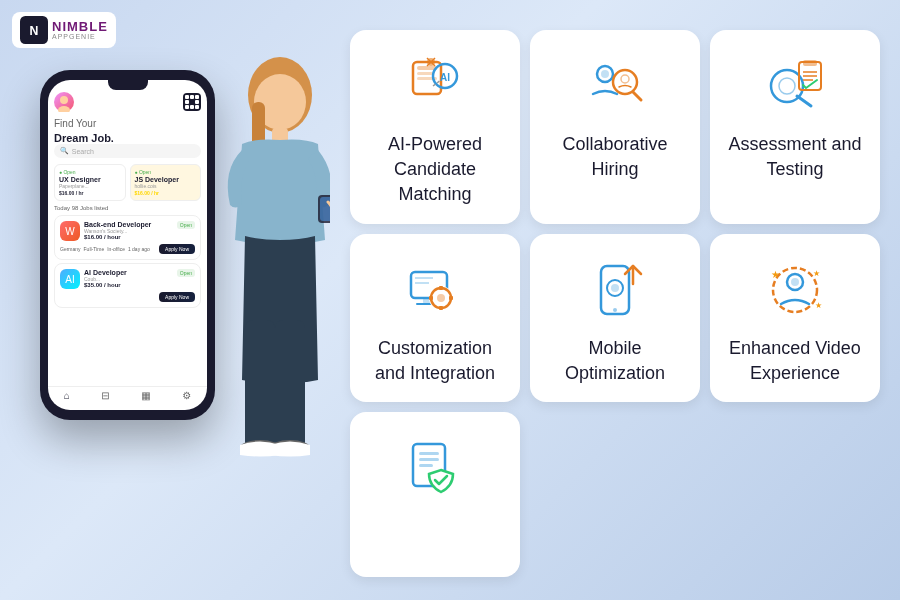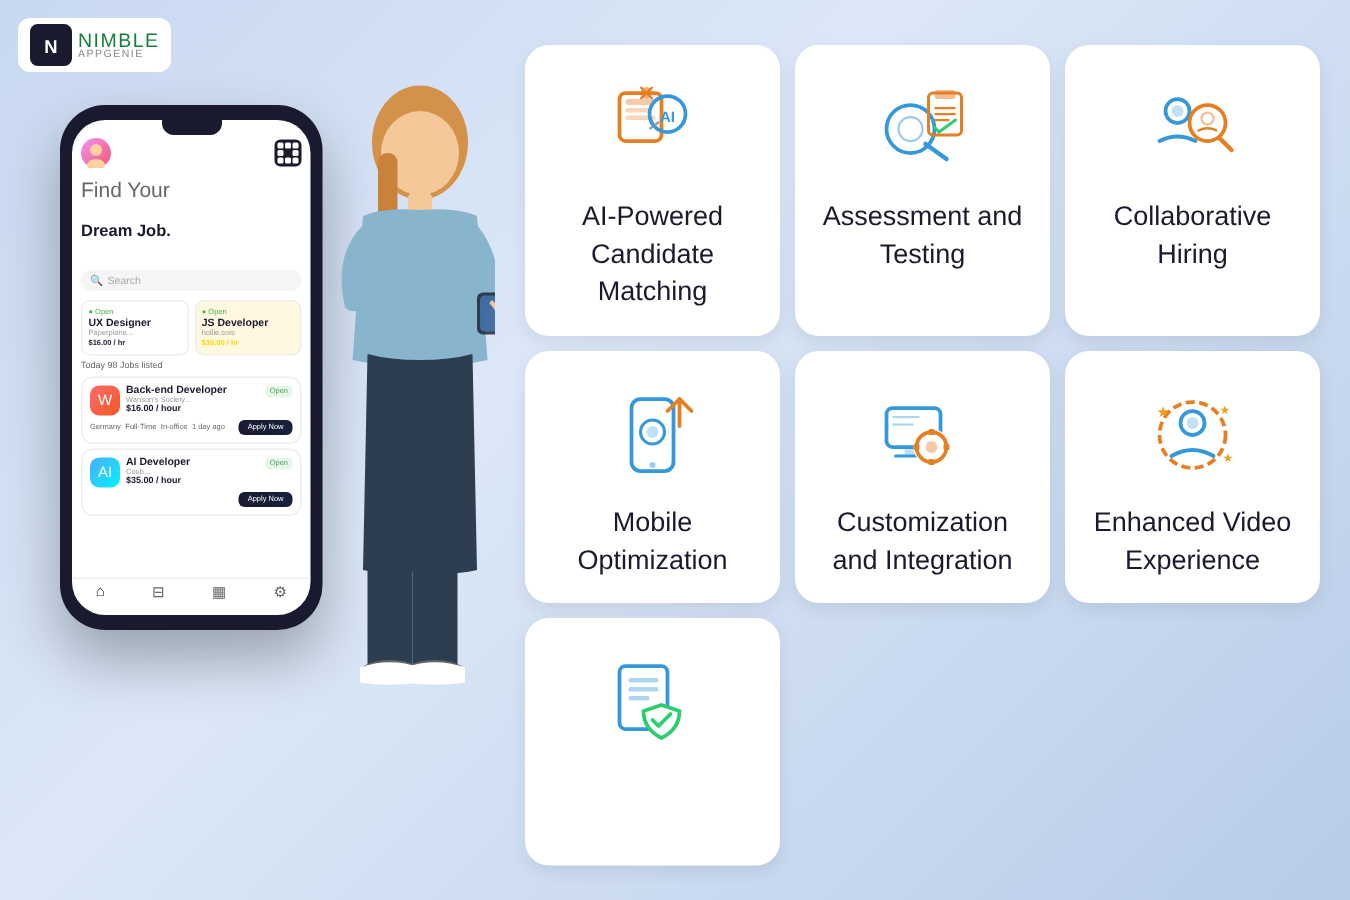--- a/index.html
+++ b/index.html
@@ -29,22 +29,22 @@
       width: 28px;
       height: 28px;
     }
     .logo-text {
       display: flex;
       flex-direction: column;
       line-height: 1;
     }
     .logo-nimble {
       font-size: 13px;
-      font-weight: 400;
-      color: #15803d;
+      font-weight: 700;
+      color: #701a75;
       letter-spacing: 1px;
     }
     .logo-appgenie {
       font-size: 7px;
       color: #888;
       letter-spacing: 1px;
       text-transform: uppercase;
     }
 
     
@@ -119,29 +119,29 @@
       display: grid;
       grid-template-columns: 1fr 1fr 1fr;
       gap: 1px;
       padding: 2px;
     }
     .phone-qr-dot {
       background: white;
       border-radius: 1px;
     }
     .phone-title {
-      font-size: 14px;
+      font-size: 10px;
       color: #666;
-      margin-bottom: 14px;
+      margin-bottom: 3px;
     }
     .phone-title-bold {
       font-size: 11px;
       font-weight: 800;
       color: #1a1a2e;
-      margin-bottom: 20px;
+      margin-bottom: 0;
     }
     .phone-search {
       background: #f5f5f5;
       border-radius: 8px;
       padding: 3px 6px;
       display: flex;
       align-items: center;
       gap: 3px;
       margin-bottom: 6px;
       color: #aaa;
@@ -486,52 +486,77 @@
     </div>
     <div class="feature-label">AI-Powered
 Candidate
 Matching</div>
   </div>
 
 
   <div class="feature-card">
     <div class="feature-icon-wrap">
       <svg viewBox="0 0 64 64" xmlns="http://www.w3.org/2000/svg">
+
+        <circle cx="22" cy="20" r="8" fill="none" stroke="#3498db" stroke-width="2.5"></circle>
+        <circle cx="22" cy="20" r="4" fill="#3498db" opacity="0.3"></circle>
+        <path d="M10 40 Q22 34 34 40" fill="none" stroke="#3498db" stroke-width="2.5" stroke-linecap="round"></path>
+
+        <circle cx="42" cy="28" r="12" fill="none" stroke="#e67e22" stroke-width="2.5"></circle>
+        <line x1="50" y1="38" x2="58" y2="46" stroke="#e67e22" stroke-width="3" stroke-linecap="round"></line>
+        <circle cx="42" cy="25" r="4" fill="none" stroke="#e67e22" stroke-width="1.5" opacity="0.5"></circle>
+        <path d="M36 33 Q42 30 48 33" fill="none" stroke="#e67e22" stroke-width="1.5" stroke-linecap="round"></path>
+      </svg>
+    </div>
+    <div class="feature-label">Collaborative
+Hiring</div>
+  </div>
+
+  <div class="feature-card">
+    <div class="feature-icon-wrap">
+      <svg viewBox="0 0 64 64" xmlns="http://www.w3.org/2000/svg">
         <circle cx="24" cy="32" r="16" fill="none" stroke="#3498db" stroke-width="2.5"></circle>
         <circle cx="24" cy="32" r="8" fill="none" stroke="#3498db" stroke-width="1.5" opacity="0.5"></circle>
         <line x1="34" y1="42" x2="48" y2="52" stroke="#3498db" stroke-width="3" stroke-linecap="round"></line>
 
         <rect x="36" y="8" width="22" height="28" rx="3" fill="none" stroke="#e67e22" stroke-width="2"></rect>
         <rect x="40" y="6" width="14" height="6" rx="2" fill="#e67e22" opacity="0.5"></rect>
         <line x1="40" y1="18" x2="54" y2="18" stroke="#e67e22" stroke-width="1.5"></line>
         <line x1="40" y1="22" x2="54" y2="22" stroke="#e67e22" stroke-width="1.5"></line>
         <line x1="40" y1="26" x2="50" y2="26" stroke="#e67e22" stroke-width="1.5"></line>
         <polyline points="40,31 43,34 54,26" stroke="#2ecc71" stroke-width="2" fill="none" stroke-linecap="round" stroke-linejoin="round"></polyline>
       </svg>
     </div>
     <div class="feature-label">Assessment
 and Testing</div>
   </div>
 
   <div class="feature-card">
     <div class="feature-icon-wrap">
       <svg viewBox="0 0 64 64" xmlns="http://www.w3.org/2000/svg">
 
-        <circle cx="22" cy="20" r="8" fill="none" stroke="#3498db" stroke-width="2.5"></circle>
-        <circle cx="22" cy="20" r="4" fill="#3498db" opacity="0.3"></circle>
-        <path d="M10 40 Q22 34 34 40" fill="none" stroke="#3498db" stroke-width="2.5" stroke-linecap="round"></path>
-
-        <circle cx="42" cy="28" r="12" fill="none" stroke="#e67e22" stroke-width="2.5"></circle>
-        <line x1="50" y1="38" x2="58" y2="46" stroke="#e67e22" stroke-width="3" stroke-linecap="round"></line>
-        <circle cx="42" cy="25" r="4" fill="none" stroke="#e67e22" stroke-width="1.5" opacity="0.5"></circle>
-        <path d="M36 33 Q42 30 48 33" fill="none" stroke="#e67e22" stroke-width="1.5" stroke-linecap="round"></path>
+        <rect x="8" y="14" width="36" height="26" rx="4" fill="none" stroke="#3498db" stroke-width="2.5"></rect>
+        <rect x="20" y="40" width="12" height="6" rx="2" fill="#3498db" opacity="0.3"></rect>
+        <line x1="14" y1="46" x2="34" y2="46" stroke="#3498db" stroke-width="2" stroke-linecap="round"></line>
+
+        <circle cx="38" cy="40" r="12" fill="white" stroke="none"></circle>
+        <circle cx="38" cy="40" r="10" fill="none" stroke="#e67e22" stroke-width="2.5"></circle>
+        <circle cx="38" cy="40" r="4" fill="#e67e22" opacity="0.4"></circle>
+
+        <rect x="36" y="28" width="4" height="4" rx="1" fill="#e67e22"></rect>
+        <rect x="36" y="48" width="4" height="4" rx="1" fill="#e67e22"></rect>
+        <rect x="26" y="38" width="4" height="4" rx="1" fill="#e67e22"></rect>
+        <rect x="46" y="38" width="4" height="4" rx="1" fill="#e67e22"></rect>
+
+        <line x1="12" y1="20" x2="30" y2="20" stroke="#3498db" stroke-width="1.5" opacity="0.4"></line>
+        <line x1="12" y1="25" x2="26" y2="25" stroke="#3498db" stroke-width="1.5" opacity="0.4"></line>
       </svg>
     </div>
-    <div class="feature-label">Collaborative
-Hiring</div>
+    <div class="feature-label">Customization
+and Integration</div>
   </div>
 
   <div class="feature-card">
     <div class="feature-icon-wrap">
       <svg viewBox="0 0 64 64" xmlns="http://www.w3.org/2000/svg">
         <rect x="18" y="8" width="28" height="48" rx="6" fill="none" stroke="#3498db" stroke-width="2.5"></rect>
         <circle cx="32" cy="52" r="2" fill="#3498db" opacity="0.5"></circle>
 
         <circle cx="32" cy="30" r="8" fill="none" stroke="#3498db" stroke-width="2"></circle>
         <circle cx="32" cy="30" r="4" fill="#3498db" opacity="0.3"></circle>
@@ -541,45 +566,20 @@
       </svg>
     </div>
     <div class="feature-label">Mobile
 Optimization</div>
   </div>
 
   <div class="feature-card">
     <div class="feature-icon-wrap">
       <svg viewBox="0 0 64 64" xmlns="http://www.w3.org/2000/svg">
 
-        <rect x="8" y="14" width="36" height="26" rx="4" fill="none" stroke="#3498db" stroke-width="2.5"></rect>
-        <rect x="20" y="40" width="12" height="6" rx="2" fill="#3498db" opacity="0.3"></rect>
-        <line x1="14" y1="46" x2="34" y2="46" stroke="#3498db" stroke-width="2" stroke-linecap="round"></line>
-
-        <circle cx="38" cy="40" r="12" fill="white" stroke="none"></circle>
-        <circle cx="38" cy="40" r="10" fill="none" stroke="#e67e22" stroke-width="2.5"></circle>
-        <circle cx="38" cy="40" r="4" fill="#e67e22" opacity="0.4"></circle>
-
-        <rect x="36" y="28" width="4" height="4" rx="1" fill="#e67e22"></rect>
-        <rect x="36" y="48" width="4" height="4" rx="1" fill="#e67e22"></rect>
-        <rect x="26" y="38" width="4" height="4" rx="1" fill="#e67e22"></rect>
-        <rect x="46" y="38" width="4" height="4" rx="1" fill="#e67e22"></rect>
-
-        <line x1="12" y1="20" x2="30" y2="20" stroke="#3498db" stroke-width="1.5" opacity="0.4"></line>
-        <line x1="12" y1="25" x2="26" y2="25" stroke="#3498db" stroke-width="1.5" opacity="0.4"></line>
-      </svg>
-    </div>
-    <div class="feature-label">Customization
-and Integration</div>
-  </div>
-
-  <div class="feature-card">
-    <div class="feature-icon-wrap">
-      <svg viewBox="0 0 64 64" xmlns="http://www.w3.org/2000/svg">
-
         <circle cx="32" cy="32" r="22" fill="none" stroke="#e67e22" stroke-width="2.5" stroke-dasharray="6,3"></circle>
         <circle cx="32" cy="24" r="8" fill="none" stroke="#3498db" stroke-width="2.5"></circle>
         <circle cx="32" cy="24" r="4" fill="#3498db" opacity="0.3"></circle>
         <path d="M18 46 Q32 38 46 46" fill="none" stroke="#3498db" stroke-width="2.5" stroke-linecap="round"></path>
 
         <text x="8" y="20" font-size="10" fill="#f39c12">★</text>
         <text x="50" y="18" font-size="8" fill="#f39c12">★</text>
         <text x="52" y="50" font-size="8" fill="#f39c12">★</text>
       </svg>
     </div>

